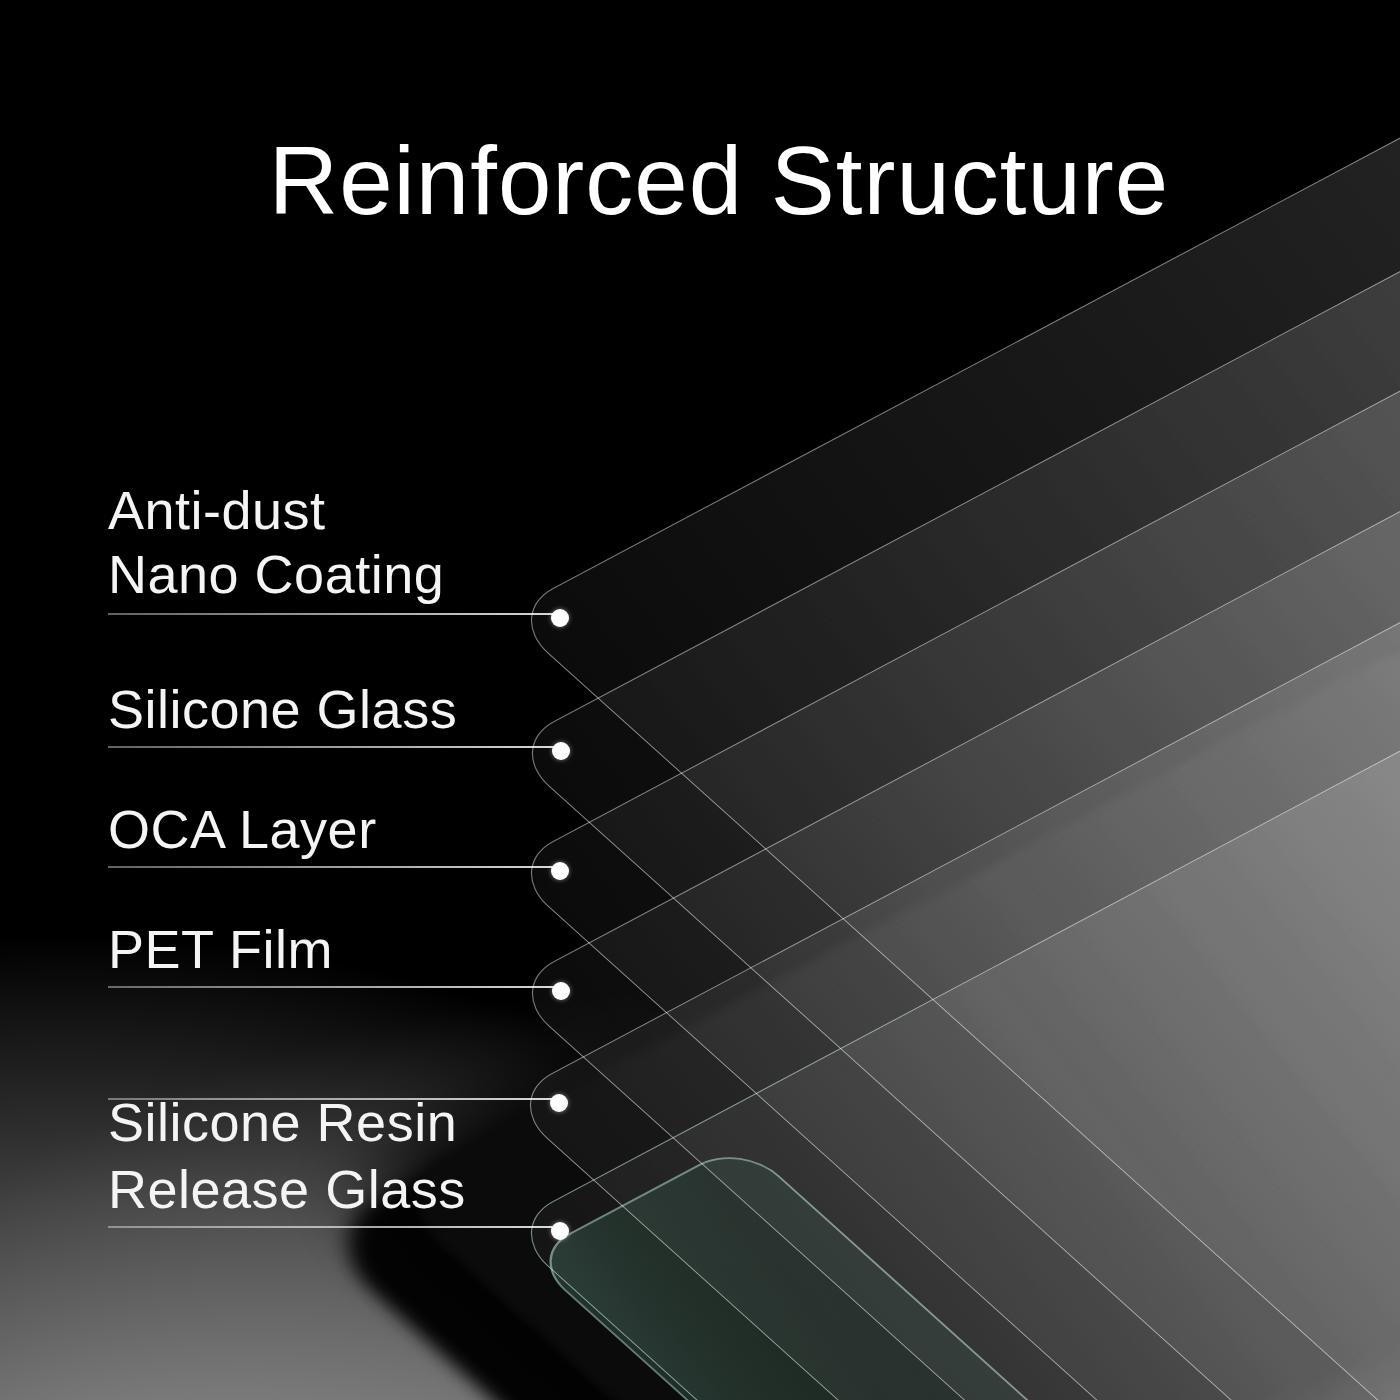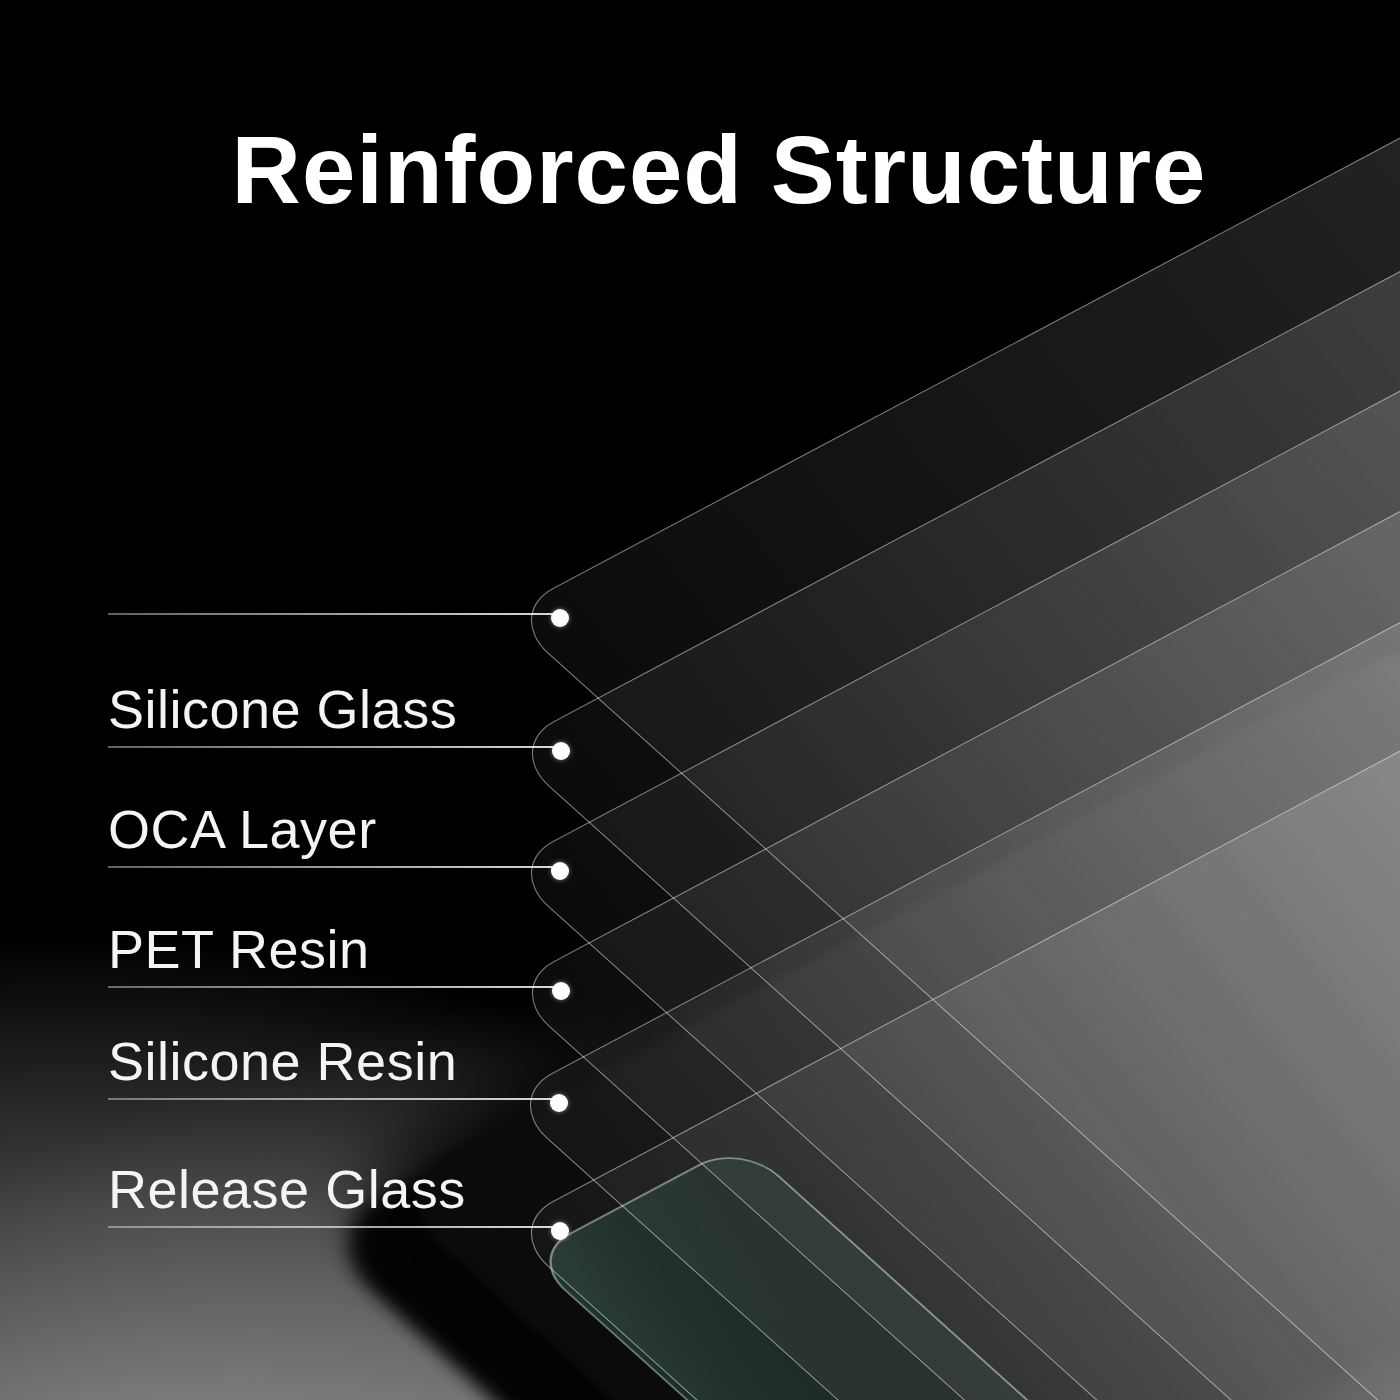--- a/index.html
+++ b/index.html
@@ -5,22 +5,22 @@
   html,body{margin:0;padding:0;background:#000;}
   .scene{
     position:relative;width:1400px;height:1400px;overflow:hidden;
     font-family:"Liberation Sans",sans-serif;
     background:
       radial-gradient(1300px 900px at 5% 115%, rgba(255,255,255,0.55), rgba(255,255,255,0.25) 45%, rgba(255,255,255,0) 75%),
       radial-gradient(1600px 1000px at 55% 120%, rgba(255,255,255,0.45), rgba(255,255,255,0) 70%),
       #000;
   }
   .title{
-    position:absolute;left:0;right:0;top:112px;margin:3px;
-    text-align:center;color:#ffffff;font-size:96px;font-weight:700;
+    position:absolute;left:0;right:0;top:112px;margin:14px;
+    text-align:center;color:#ffffff;font-size:96px;font-weight:400;
     letter-spacing:1px;white-space:nowrap;padding-left:38px;
   }
   
   .sheet{
     position:absolute;width:1500px;height:1400px;
     transform-origin:0 0;transform:rotate(-28deg) skewX(20deg);
     border:1.6px solid rgba(255,255,255,0.45);
     border-radius:55px;
     background:linear-gradient(100deg,
       rgba(255,255,255,0.045) 0%,
@@ -87,29 +87,33 @@
   <div class="leader" style="top:1098px;"></div>
   <div class="leader" style="top:1226px;"></div>
 
   <div class="dot" style="left:551px;top:609px;"></div>
   <div class="dot" style="left:552px;top:742px;"></div>
   <div class="dot" style="left:551px;top:862px;"></div>
   <div class="dot" style="left:552px;top:982px;"></div>
   <div class="dot" style="left:550px;top:1094px;"></div>
   <div class="dot" style="left:551px;top:1222px;"></div>
 
+  <div class="label" style="top:478px;">
+    <span>Anti-dust</span>
+    <span>Nano Coating</span>
+  </div>
   <div class="label" style="top:677px;">
     <span>Silicone Glass</span>
   </div>
   <div class="label" style="top:797px;">
     <span>OCA Layer</span>
   </div>
   <div class="label" style="top:917px;">
-    <span>PET Resin</span>
+    <span>PET Film</span>
   </div>
-  <div class="label" style="top:1029px;">
+  <div class="label" style="top:1090px;">
     <span>Silicone Resin</span>
   </div>
   <div class="label" style="top:1157px;">
     <span>Release Glass</span>
   </div>
 
 </div>
 
 </body></html>

